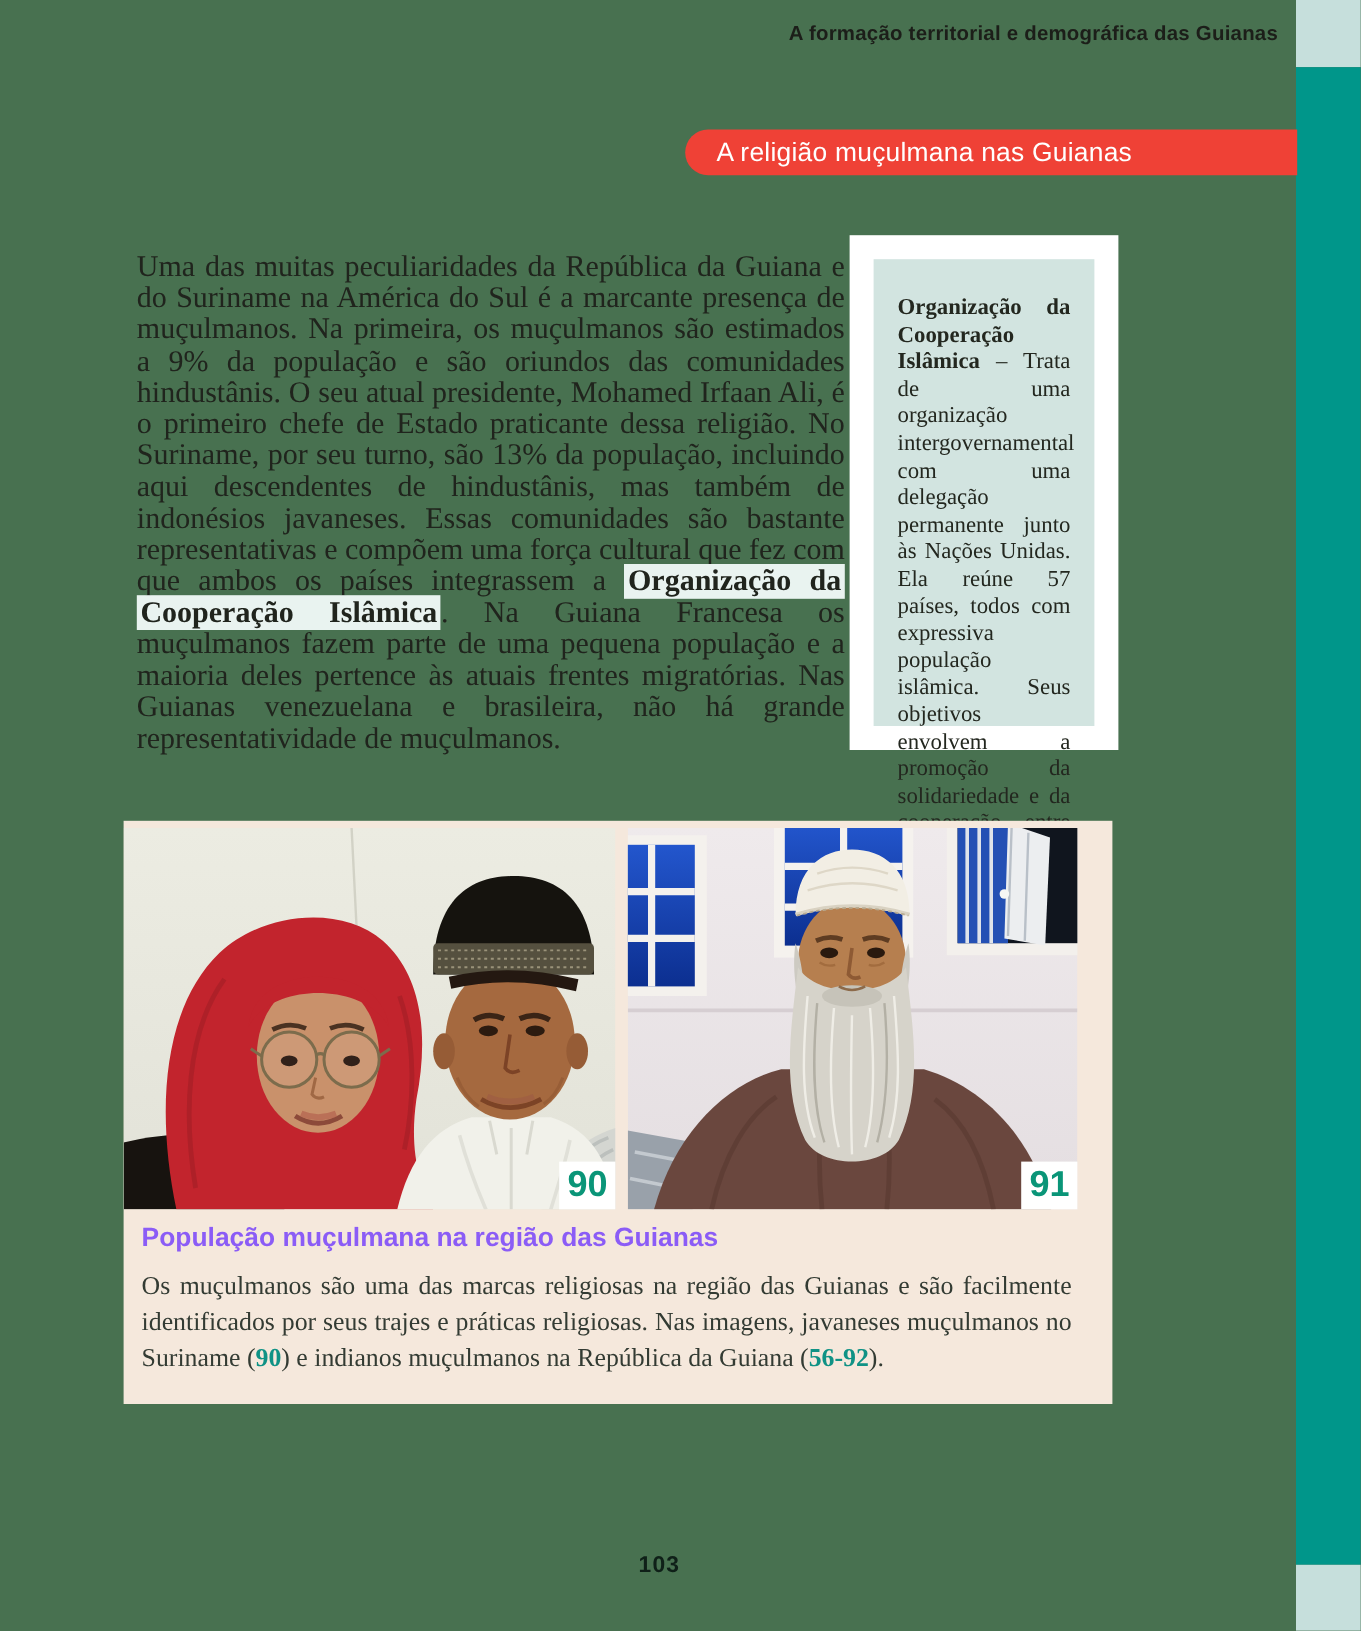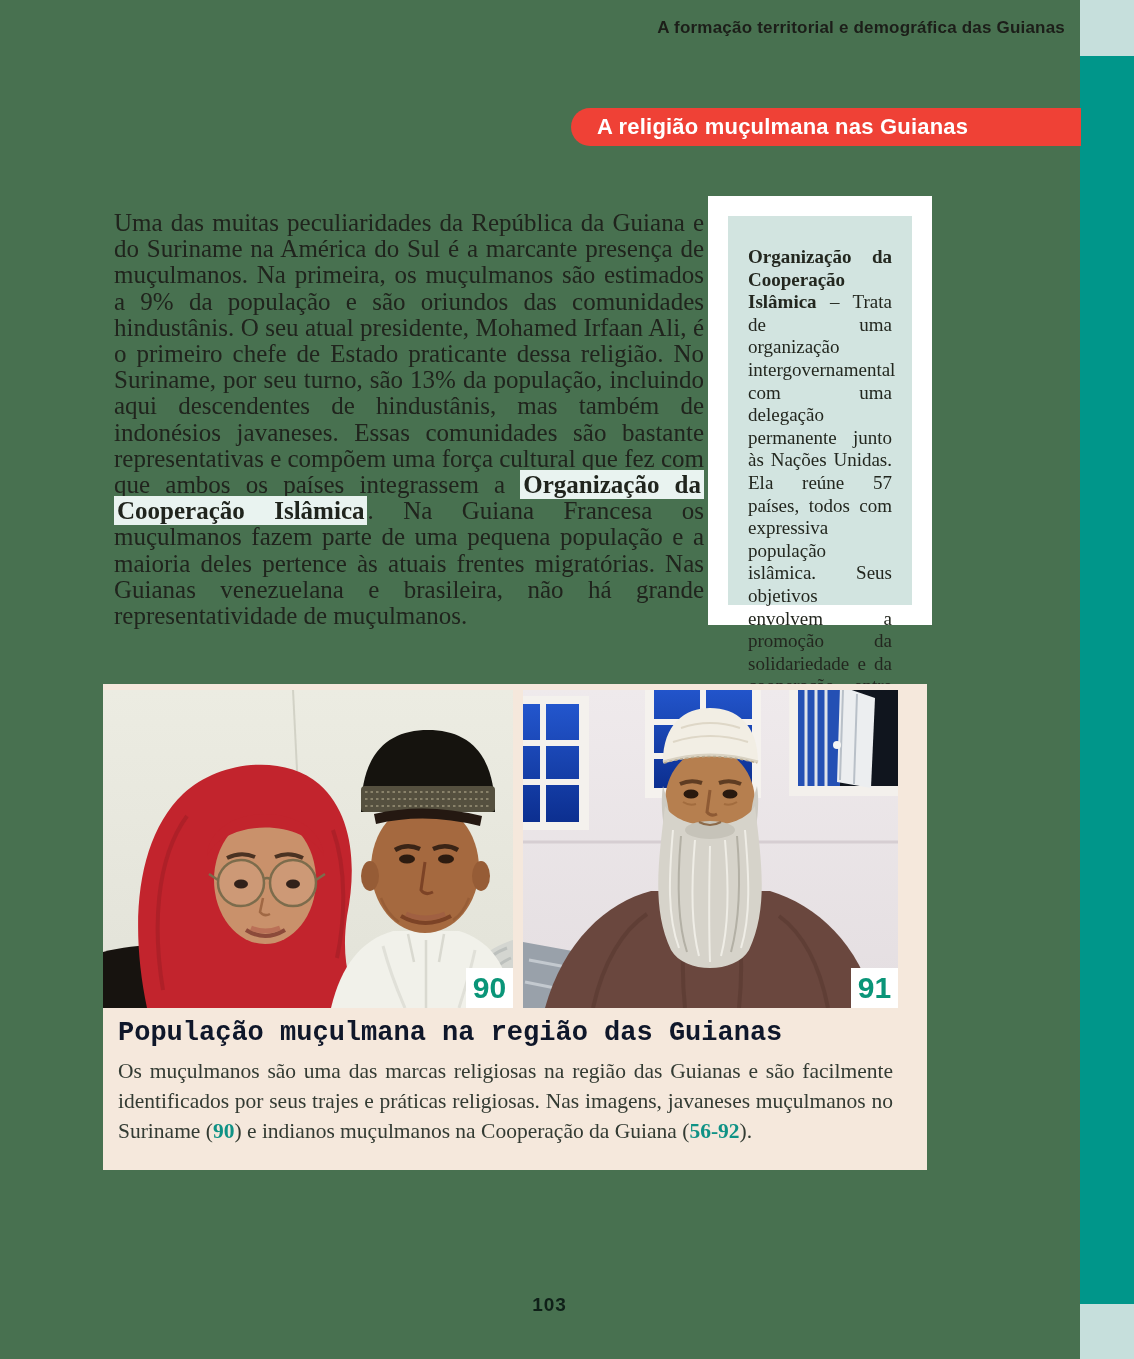--- a/index.html
+++ b/index.html
@@ -22,21 +22,21 @@
     font-size:17px;color:#1c1e19;letter-spacing:0.2px;
   }
 
   
   .banner{
     position:absolute;left:571px;top:108px;width:510px;height:38px;
     background:#ef4136;border-radius:19px 0 0 19px;
     display:flex;align-items:center;padding-left:26px;box-sizing:border-box;
   }
   .banner span{
-    font-family:"Liberation Sans", sans-serif;font-weight:bold;
+    font-family:"Liberation Sans", sans-serif;font-weight:normal;
     font-size:22px;color:#ffffff;letter-spacing:0.2px;
   }
 
   
   .body-text{
     position:absolute;left:114px;top:210px;width:590px;margin:0;
     font-size:25px;line-height:26.2px;text-align:justify;
     color:#20241d;
   }
   .hl{
@@ -71,22 +71,22 @@
   .photo svg{display:block;}
   .fig-badge{
     position:absolute;right:0;bottom:0;width:47px;height:40px;
     background:#ffffff;color:#0a9578;
     font-family:"Liberation Sans", sans-serif;font-weight:bold;font-size:30px;
     display:flex;align-items:center;justify-content:center;
   }
 
   .caption-title{
     position:absolute;left:15px;top:334px;margin:0;
-    font-family:Liberation Mono, monospace;
-    font-size:27px;font-weight:bold;color:#0f172a;
+    font-family:Liberation Sans, sans-serif;
+    font-size:22px;font-weight:bold;color:#8b5cf6;
   }
   .caption-body{
     position:absolute;left:15px;top:372px;width:775px;margin:0;
     font-size:21.5px;line-height:30px;text-align:justify;color:#333b33;
   }
   .ref{color:#0f9285;font-weight:bold;}
 
   
   .folio{
     position:absolute;left:0;right:54px;top:1294px;text-align:center;
@@ -239,16 +239,16 @@
         <ellipse cx="168" cy="104" rx="7.5" ry="4.5" fill="#29190e"></ellipse>
         <ellipse cx="207" cy="104" rx="7.5" ry="4.5" fill="#29190e"></ellipse>
         <path d="M187,100 L184,122 Q188,127 194,124" stroke="#8e5a34" stroke-width="3" fill="none"></path>
         <path d="M160,112 Q166,116 173,114 M201,114 Q208,116 214,112" stroke="#9a6438" stroke-width="2" fill="none" opacity="0.7"></path>
       </g>
     </svg>
     <span class="fig-badge">91</span>
   </figure>
 
   <h3 class="caption-title">População muçulmana na região das Guianas</h3>
-  <p class="caption-body"><span>Os muçulmanos são uma das marcas religiosas na região das Guianas e são facilmente identificados por seus trajes e práticas religiosas. Nas imagens, javaneses muçulmanos no Suriname (</span><span class="ref">90</span><span>) e indianos muçulmanos na Cooperação da Guiana (</span><span class="ref">56-92</span><span>).</span></p>
+  <p class="caption-body"><span>Os muçulmanos são uma das marcas religiosas na região das Guianas e são facilmente identificados por seus trajes e práticas religiosas. Nas imagens, javaneses muçulmanos no Suriname (</span><span class="ref">90</span><span>) e indianos muçulmanos na República da Guiana (</span><span class="ref">56-92</span><span>).</span></p>
 </div>
 
 <div class="folio">103</div>
 
 </body></html>

